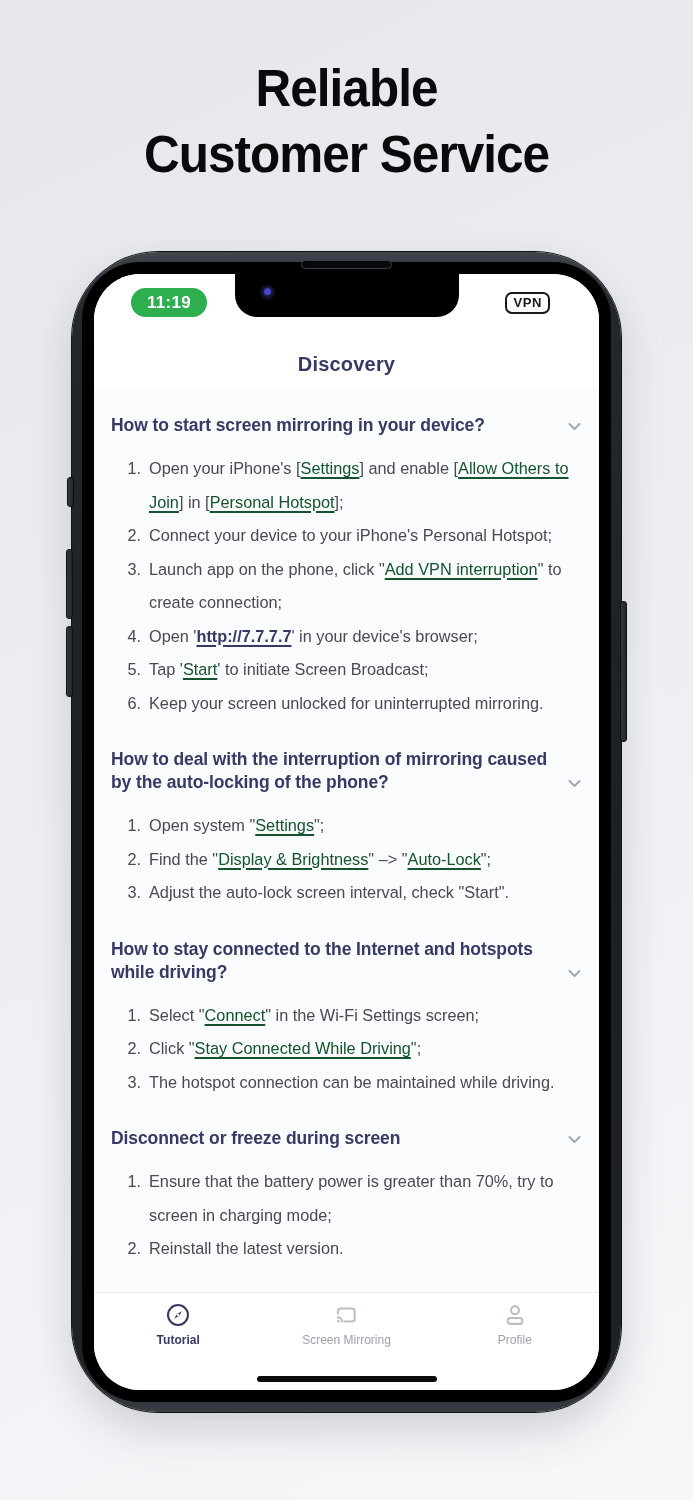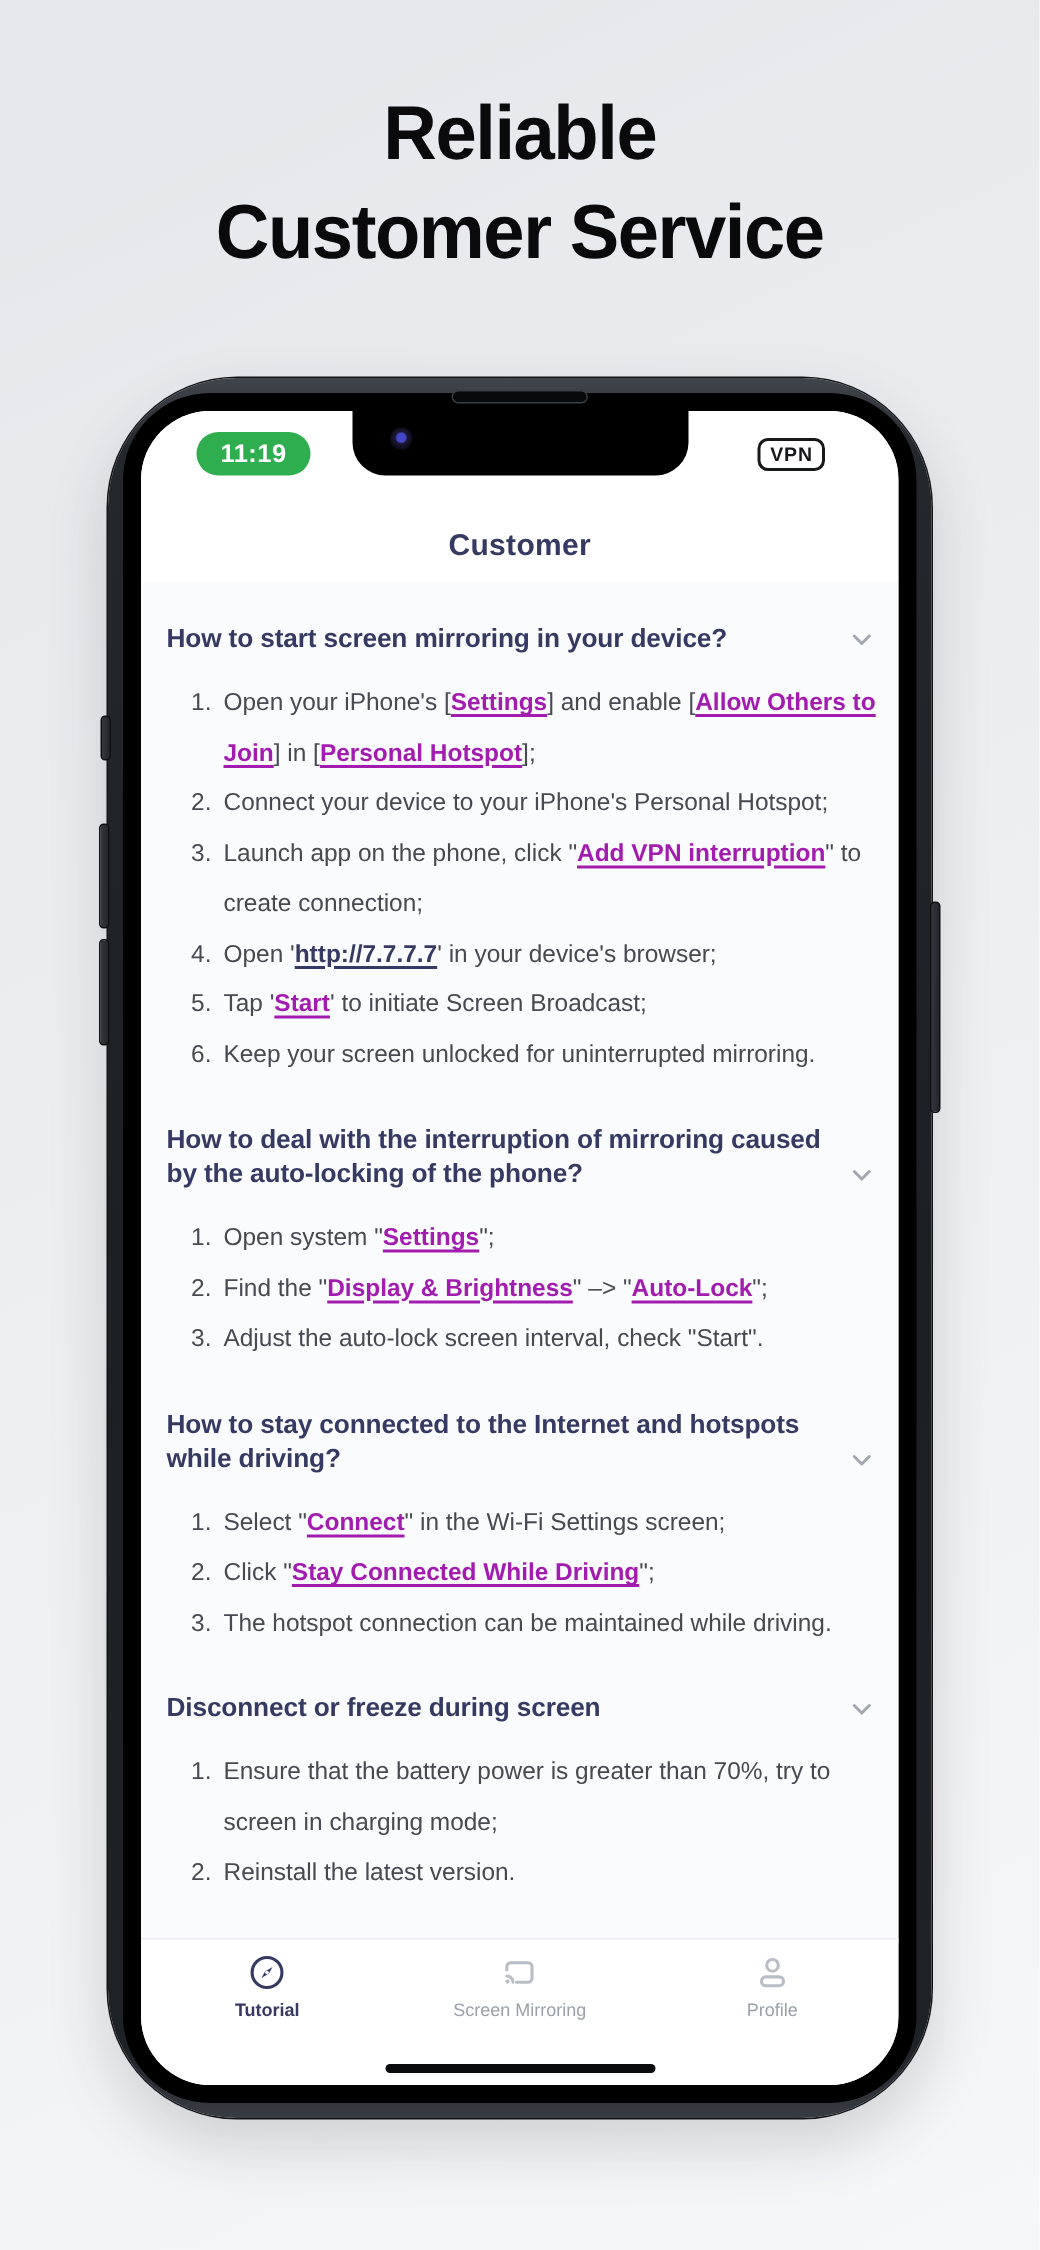--- a/index.html
+++ b/index.html
@@ -75,21 +75,21 @@
   ol.steps li {
     counter-increment:step; display:flex; align-items:flex-start;
     font-size:16.3px; line-height:33.5px; color:#474a51;
   }
   ol.steps li::before {
     content: counter(step) ".";
     flex:0 0 30px; text-align:right; margin-right:8px; color:#474a51;
   }
   .step-text { flex:1 1 auto; }
   .seg.bold-u {
-    font-weight:700; color:#a21caf;
+    font-weight:400; color:#14532d;
     text-decoration:underline; text-decoration-thickness:1.5px; text-underline-offset:3px;
   }
   .seg.link-u {
     font-weight:700; color:#363a63; cursor:pointer;
     text-decoration:underline; text-decoration-thickness:1.5px; text-underline-offset:3px;
   }
   
   .tabbar {
     position:absolute; z-index:3; bottom:0; left:0; right:0; height:98px; background:#fff;
     border-top:1px solid #ededf0; display:flex;
@@ -123,21 +123,21 @@
     <div class="notch">
       <div class="camera"></div>
     </div>
 
     <div class="statusbar">
       <div class="time-pill">11:19</div>
       <div class="vpn-badge">VPN</div>
     </div>
 
     <div class="navbar">
-      <div class="nav-title">Customer</div>
+      <div class="nav-title">Discovery</div>
     </div>
 
     <div class="content" id="faq-content">
         <section class="faq-section">
           <div class="sec-head">
             <h2 class="sec-title">How to start screen mirroring in your device?</h2>
             <span class="chev"><svg viewBox="0 0 17 17" fill="none">
                 <path d="M3.5 6 L8.5 11 L13.5 6" stroke="#a3a8b0" stroke-width="2" stroke-linecap="round" stroke-linejoin="round"></path>
               </svg></span>
           </div>

